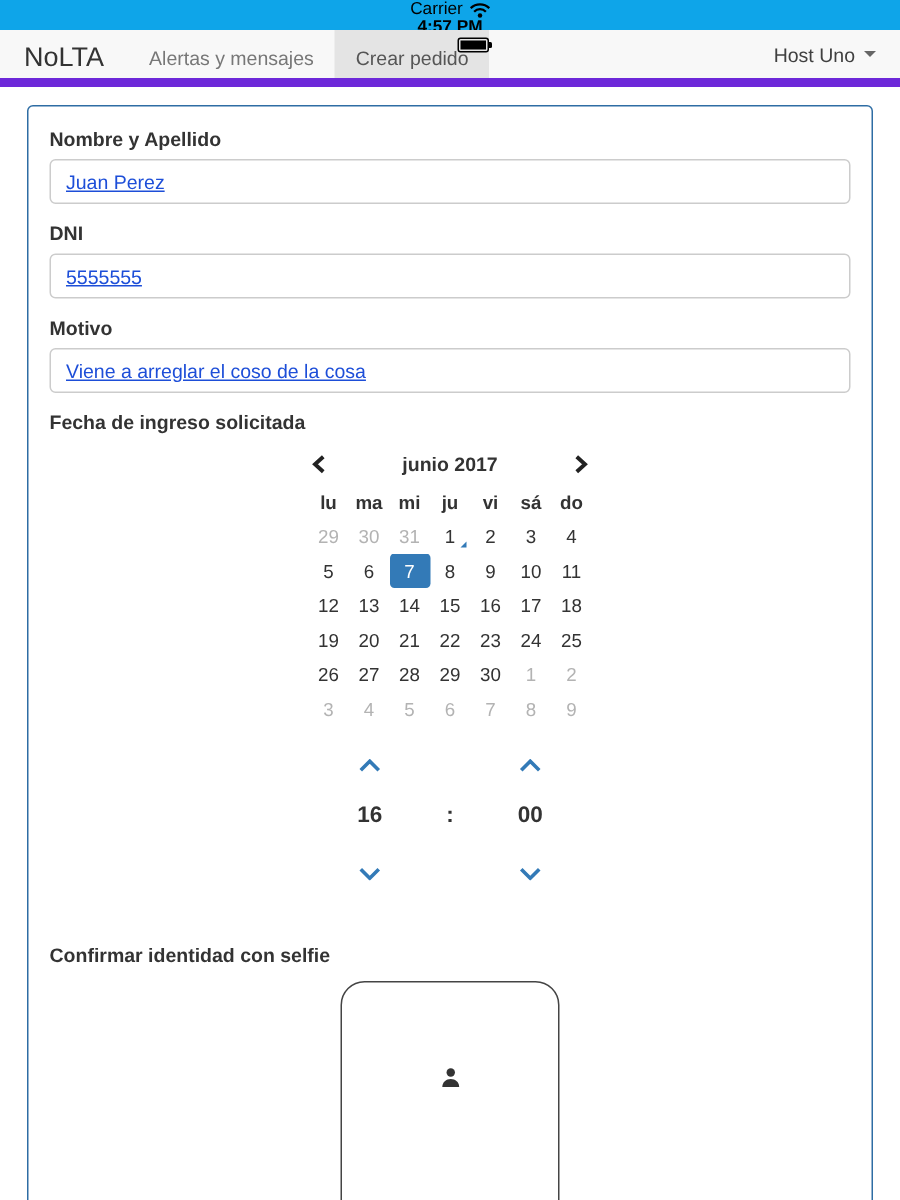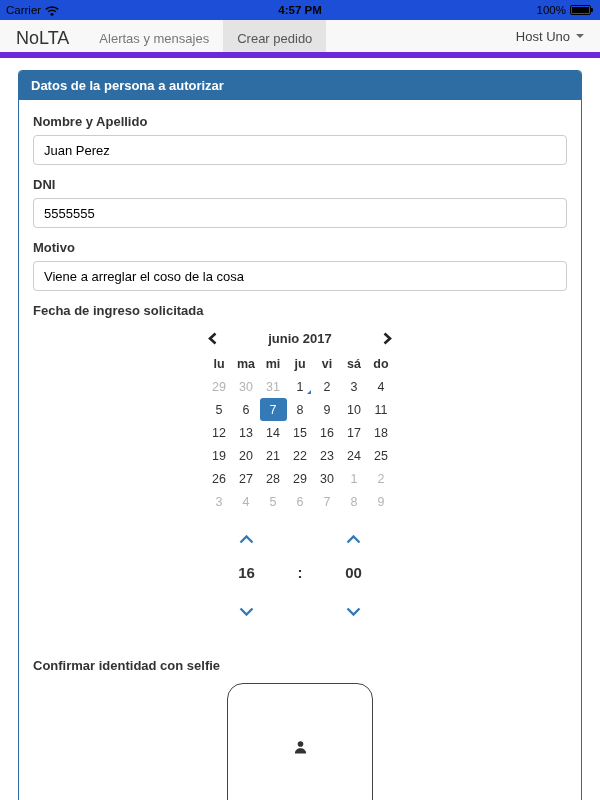--- a/index.html
+++ b/index.html
@@ -6,24 +6,25 @@
   html,body { margin:0; padding:0; }
   body {
     width:600px; height:800px; overflow:hidden;
     background:#fff;
     font-family:"Liberation Sans", sans-serif;
     color:#333;
   }
 
   
   .status-bar {
-    height:20px; background:#1d4ed8;
+    height:20px; background:#0ea5e9;
     display:flex; align-items:center;
     font-size:11.5px; color:#000;
     padding:0 6px;
+    flex-direction:column;
   }
   .sb-left, .sb-right { flex:1; display:flex; align-items:center; gap:4px; }
   .sb-center { flex:1; text-align:center; font-weight:bold; font-size:11.5px; }
   .sb-right { justify-content:flex-end; }
   .battery { width:21px; height:10px; border:1px solid #000; border-radius:2px; position:relative; margin-right:3px; }
   .battery-fill { position:absolute; left:1px; top:1px; right:1px; bottom:1px; background:#000; }
   .battery::after { content:""; position:absolute; right:-3px; top:2px; width:2px; height:4px; background:#000; border-radius:0 1px 1px 0; }
 
   
   .navbar {
@@ -49,23 +50,23 @@
     padding:7px 12px;
     border-radius:3px 3px 0 0;
   }
   .panel-body { padding:10px 14px 20px; }
 
   .form-label { font-weight:bold; font-size:13px; color:#333; margin:12px 0 6px; }
   .form-label:first-child { margin-top:4px; }
   .form-control {
     display:block; width:100%; height:30px;
     border:1px solid #ccc; border-radius:4px;
-    padding:0 10px; font-size:13px; color:#000000;
+    padding:0 10px; font-size:13px; color:#1d4ed8;
     font-family:"Liberation Sans", sans-serif;
-    outline:none; background:#fff;
+    outline:none; background:#fff;text-decoration:underline;
   }
 
   
   .datepicker { width:200px; margin:12px auto 0; }
   .dp-header { display:flex; align-items:center; padding:0 2px 6px; }
   .dp-arrow { cursor:pointer; padding:2px 6px; display:flex; align-items:center; }
   .dp-title { flex:1; text-align:center; font-size:13px; font-weight:bold; cursor:pointer; }
   .dp-table { border-collapse:collapse; margin:0 auto; }
   .dp-table th { width:27px; height:22px; text-align:center; font-size:12.5px; font-weight:bold; color:#333; }
   .dp-table td { width:27px; height:23px; text-align:center; font-size:12.5px; color:#333; cursor:pointer; position:relative; }
@@ -123,21 +124,20 @@
     <a class="tab">Alertas y mensajes</a>
     <a class="tab active">Crear pedido</a>
   </div>
   <div class="user-menu">
     <span>Host Uno</span>
     <span class="caret"></span>
   </div>
 </div>
 
 <div class="panel">
-  <div class="panel-heading">Datos de la persona a autorizar</div>
   <div class="panel-body">
 
     <div class="form-label">Nombre y Apellido</div>
     <input class="form-control" type="text" value="Juan Perez" style="">
 
     <div class="form-label">DNI</div>
     <input class="form-control" type="text" value="5555555" style="">
 
     <div class="form-label">Motivo</div>
     <input class="form-control" type="text" value="Viene a arreglar el coso de la cosa" style="">

